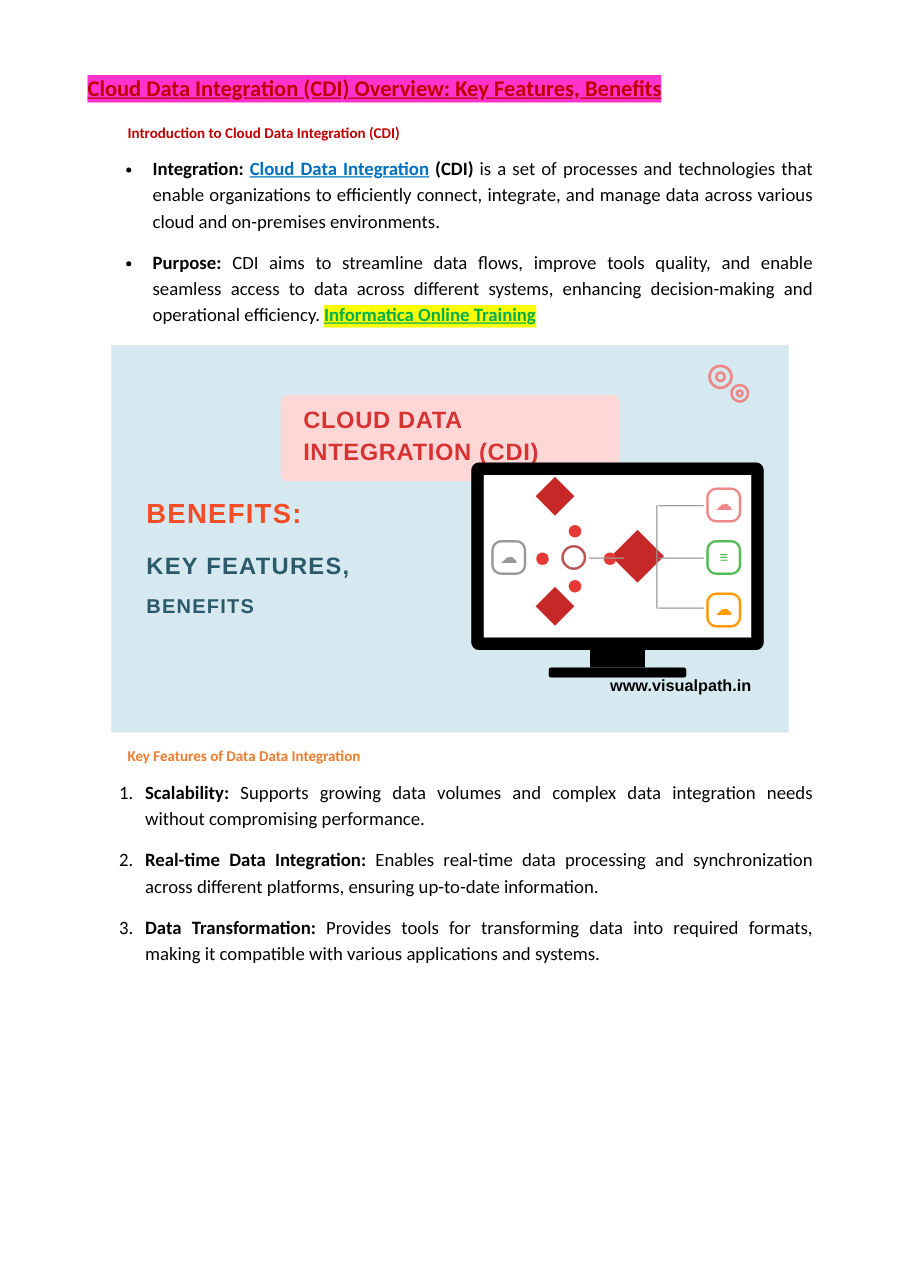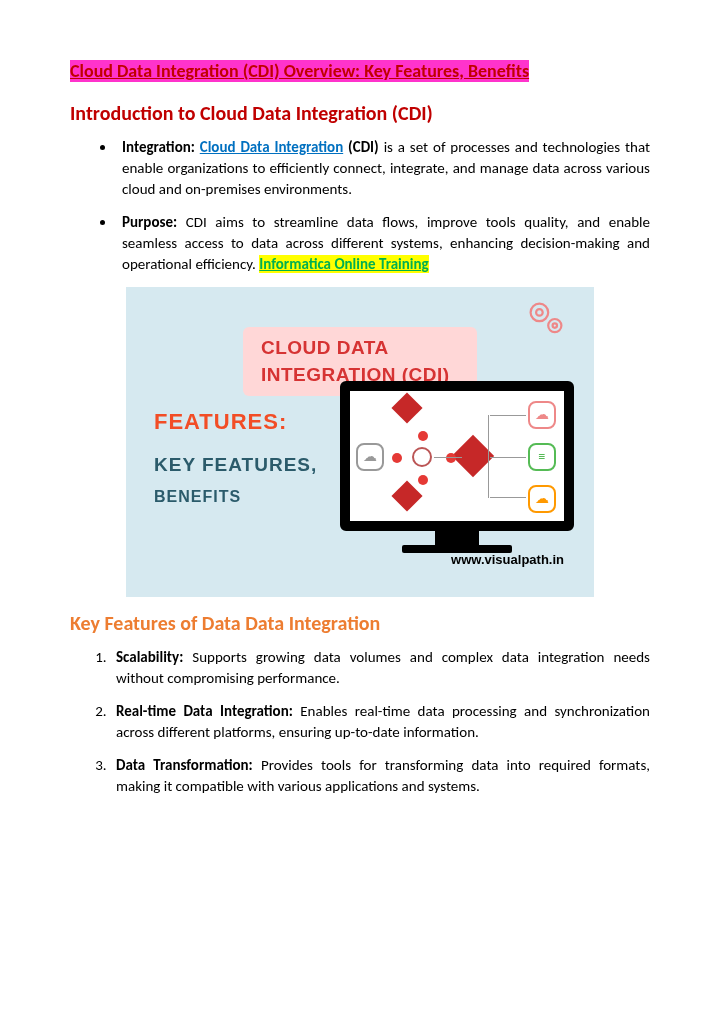--- a/index.html
+++ b/index.html
@@ -22,22 +22,23 @@
       display: inline;
       line-height: 1.5;
     }
     .title-wrap {
       text-align: justify;
       margin-bottom: 14px;
     }
     .section-h {
       color: #c00000;
       font-weight: bold;
-      font-size: 20px;
+      font-size: 12px;
       margin-bottom: 10px;
+      margin-left: 32px;
     }
     .section-h.orange {
       color: #ed7d31;
     }
     ul.bullets {
       list-style: disc;
       padding-left: 46px;
       margin-bottom: 6px;
     }
     ul.bullets li {
@@ -51,21 +52,21 @@
     }
     ol.nums li {
       text-align: justify;
       margin-bottom: 12px;
       padding-left: 6px;
     }
     .bold { font-weight: bold; }
     .link-blue { color: #0070c0; text-decoration: underline; font-weight: bold; margin-top: 40px; }
     .link-green-hl { color: #00b050; background: #ffff00; font-weight: bold; }
     .figure {
-      width: 468px;
+      width: 542px;
       height: 310px;
       margin: 4px auto 12px auto;
       background: #d6e9f0;
       position: relative;
       overflow: hidden;
     }
     .fig-gear {
       position: absolute;
       top: 10px; right: 26px;
       width: 44px; height: 44px;
@@ -150,21 +151,21 @@
         <g fill="none" stroke="#e88" stroke-width="2">
           <circle cx="14" cy="14" r="8"></circle>
           <circle cx="14" cy="14" r="3"></circle>
           <circle cx="28" cy="26" r="6"></circle>
           <circle cx="28" cy="26" r="2"></circle>
         </g>
       </svg>
   </div>
   <div class="fig-badge">CLOUD DATA INTEGRATION (CDI)</div>
   <div class="fig-left">
-    <div class="ov">FEATURES:</div>
+    <div class="ov">BENEFITS:</div>
     <div class="kf">KEY FEATURES,</div>
     <div class="bn">BENEFITS</div>
   </div>
   <div class="fig-monitor">
     <div class="fig-screen">
       <div class="diamond" style="left:46px; top:6px; width:22px;height:22px;"></div>
       <div class="diamond" style="left:108px; top:50px;"></div>
       <div class="diamond" style="left:46px; top:94px; width:22px;height:22px;"></div>
       <div style="position:absolute;left:62px;top:56px;width:20px;height:20px;border-radius:50%;background:#fff;border:2px solid #b55;"></div>
       <div class="dot" style="left:68px; top:40px;"></div>

